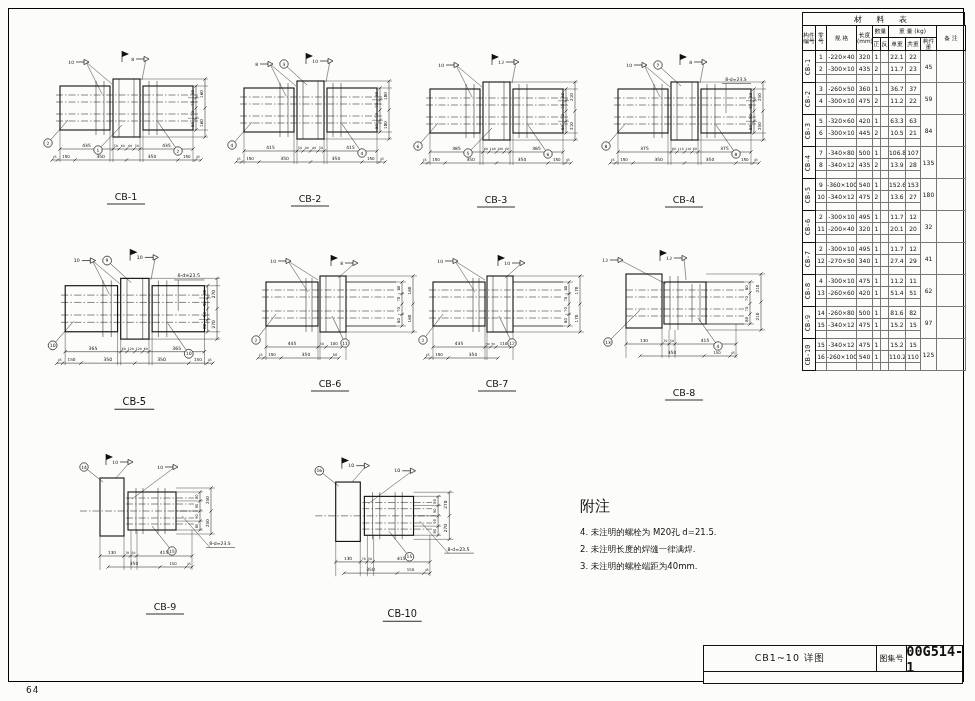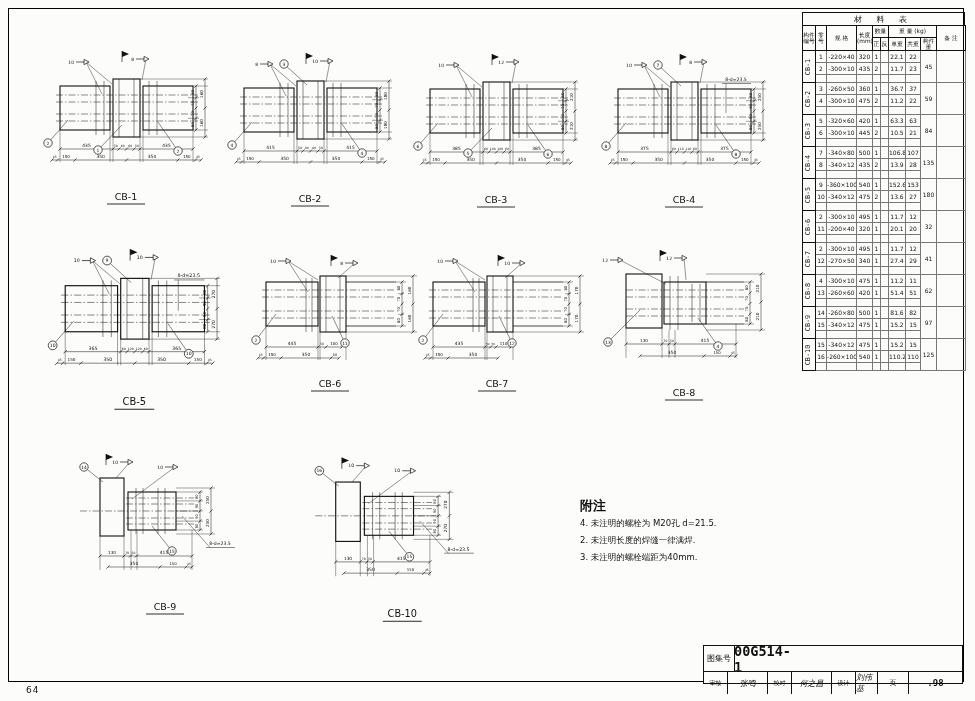--- a/index.html
+++ b/index.html
@@ -5,21 +5,21 @@
   html,body{margin:0;padding:0;background:#ffffff;}
   .page{position:relative;width:975px;height:701px;background:#fcfcfa;overflow:hidden;
         font-family:"DejaVu Sans",sans-serif;color:#111;}
   .sheet-border{position:absolute;left:8px;top:8px;width:956px;height:674px;
         border:1.5px solid #000;box-sizing:border-box;}
   svg{position:absolute;overflow:visible;}
   svg text{font-family:"DejaVu Sans",sans-serif;fill:#111;}
   .pageno{position:absolute;left:26px;top:685px;font-size:9px;letter-spacing:1px;}
   
   .notes{position:absolute;left:580px;top:497px;width:230px;}
-  .notes-title{font-size:13px;font-weight:bold;margin-bottom:0;}
+  .notes-title{font-size:15px;font-weight:normal;margin-bottom:8px;}
   .note-item{font-size:8.5px;line-height:17px;white-space:nowrap;}
   
   .mat{position:absolute;left:802px;top:12px;width:163px;}
   .mat-title{border:1px solid #111;border-bottom:none;height:13px;line-height:13px;
       text-align:center;font-size:8px;letter-spacing:6px;box-sizing:border-box;}
   table.mt{border-collapse:collapse;table-layout:fixed;width:163px;}
   table.mt th,table.mt td{border:1px solid #777;padding:0;margin:0;font-weight:normal;
       font-size:6px;text-align:center;overflow:hidden;line-height:1.05;}
   table.mt th{border-color:#111;font-size:5.8px;}
   td.gt{border-top:1.2px solid #111;}
@@ -1275,30 +1275,20 @@
     <div class="notes-title">附注</div>
     <div id="notes-items">
         <div class="note-item">4.  未注明的螺栓为 M20孔 d=21.5.</div>
         <div class="note-item">2.  未注明长度的焊缝一律满焊.</div>
         <div class="note-item">3.  未注明的螺栓端距为40mm.</div>
       </div>
   </div>
 
   <div class="tb">
     <div class="tb-row1">
+      <div class="tb-cell tb-title">CB1~10 详图</div>
       <div class="tb-cell tb-lab">图集号</div>
       <div class="tb-cell tb-no">00G514-1</div>
     </div>
-    <div class="tb-row2" id="tb-fields">
-
-    <div class="tb-cell tb-flab" style="width: 24px;">审核</div>
-        <div class="tb-cell tb-sig" style="width: 40px;">张鸣</div>
-        <div class="tb-cell tb-flab" style="width: 24px;">校对</div>
-        <div class="tb-cell tb-sig" style="width: 40px;">何之昌</div>
-        <div class="tb-cell tb-flab" style="width: 24px;">设计</div>
-        <div class="tb-cell tb-sig" style="width: 22px;">刘伟基</div>
-        <div class="tb-cell tb-pg" style="width: 31px;">页</div>
-        <div class="tb-cell tb-pgno" style="flex: 1 1 0%;">.98</div>
-      </div>
   </div>
 
   <div class="pageno">64</div>
 </div>
 
 </body></html>

